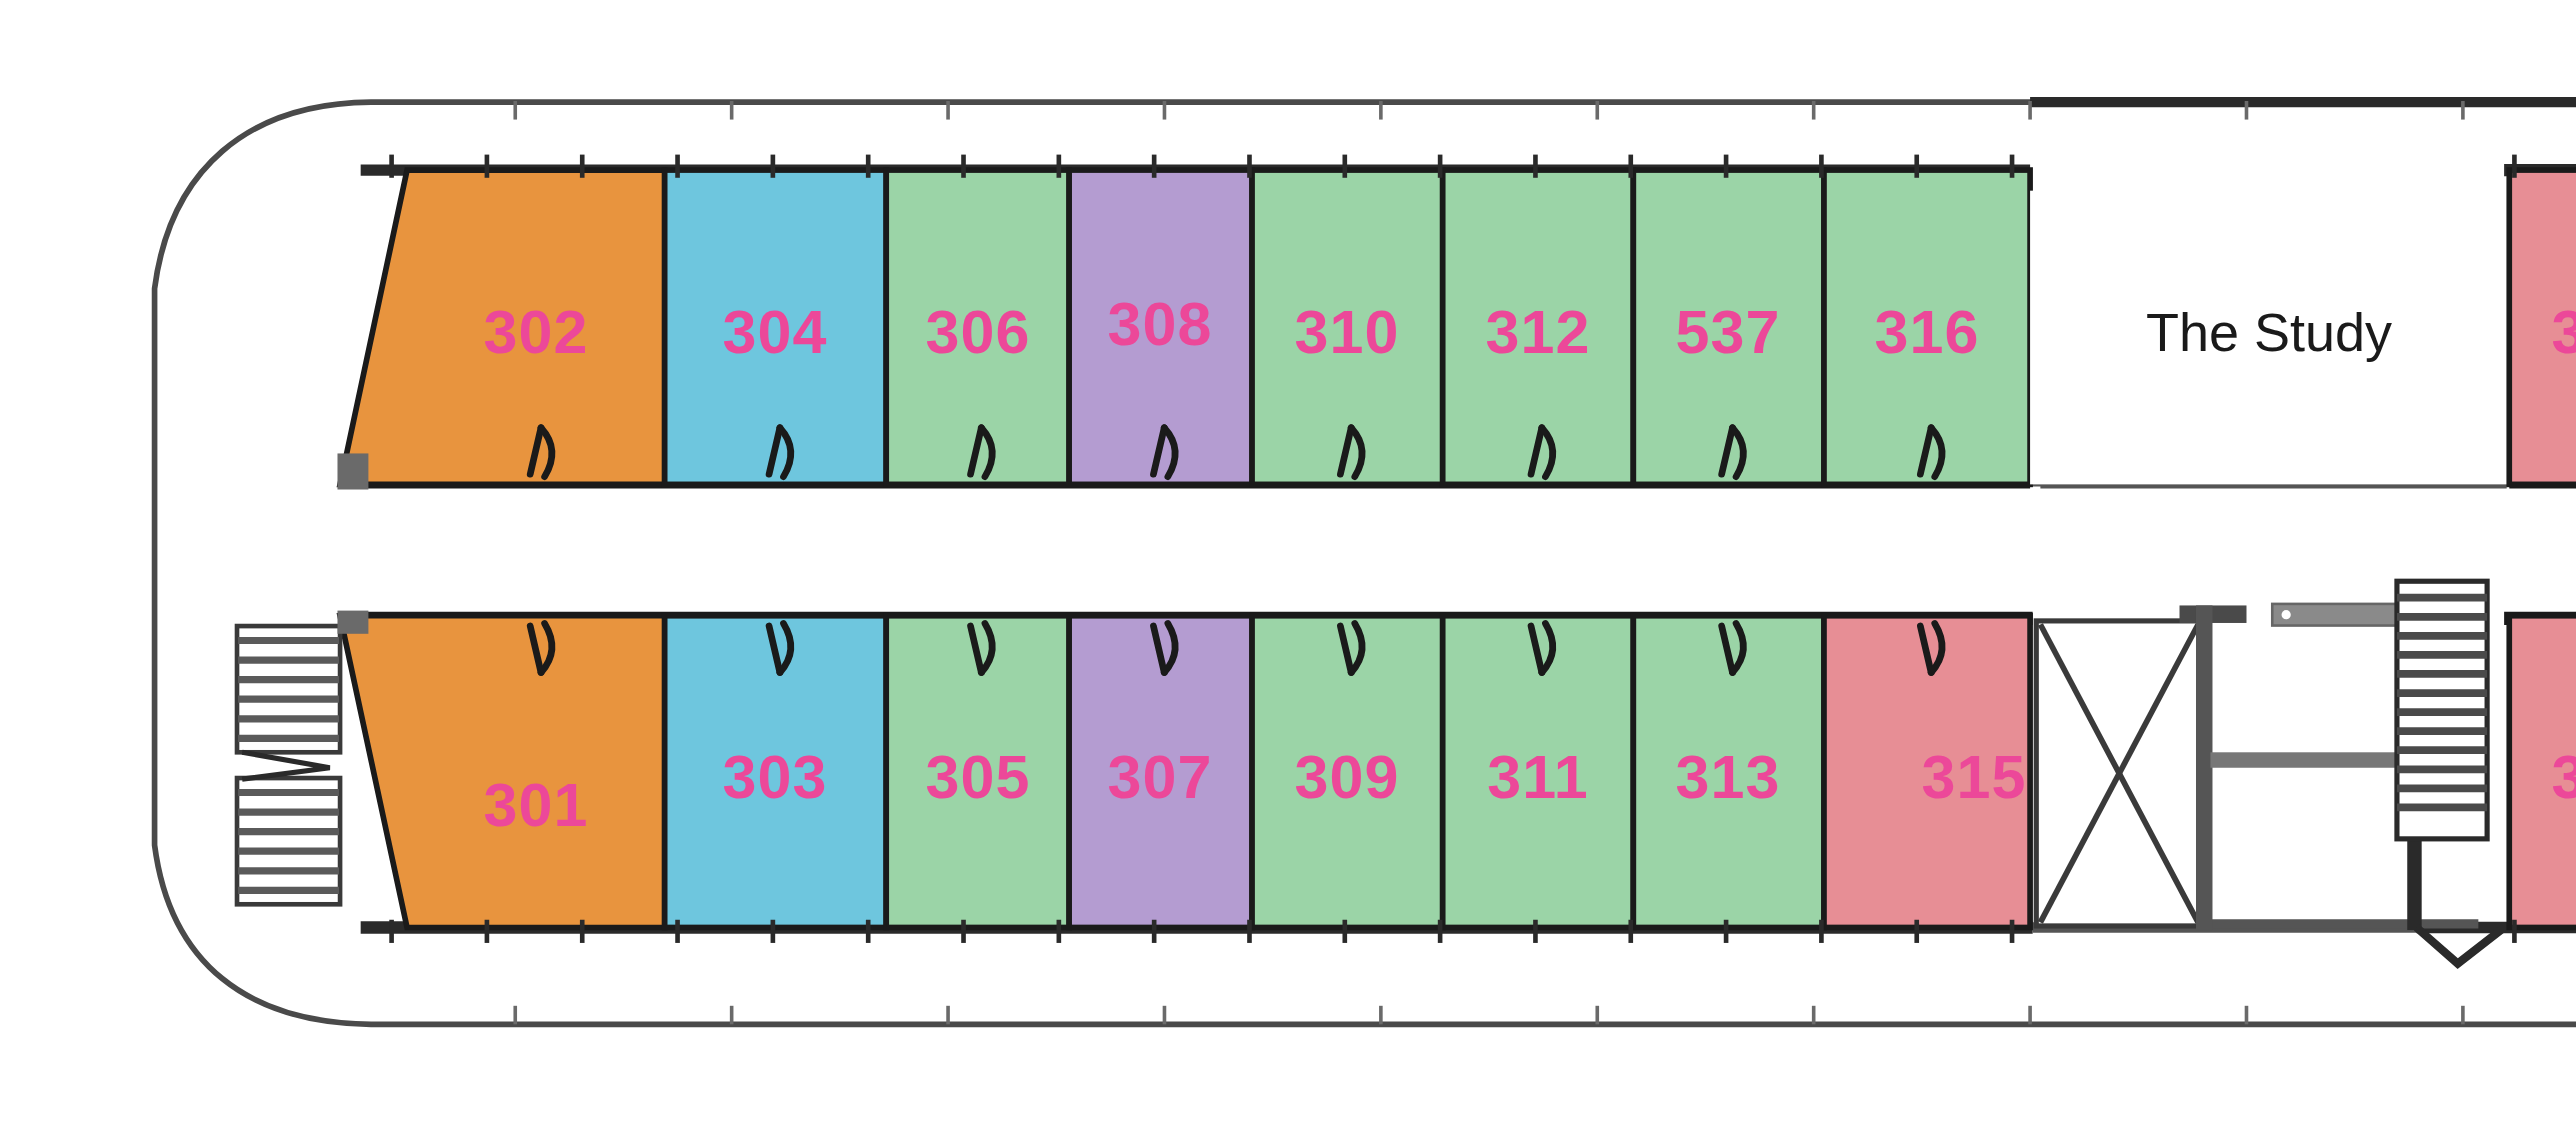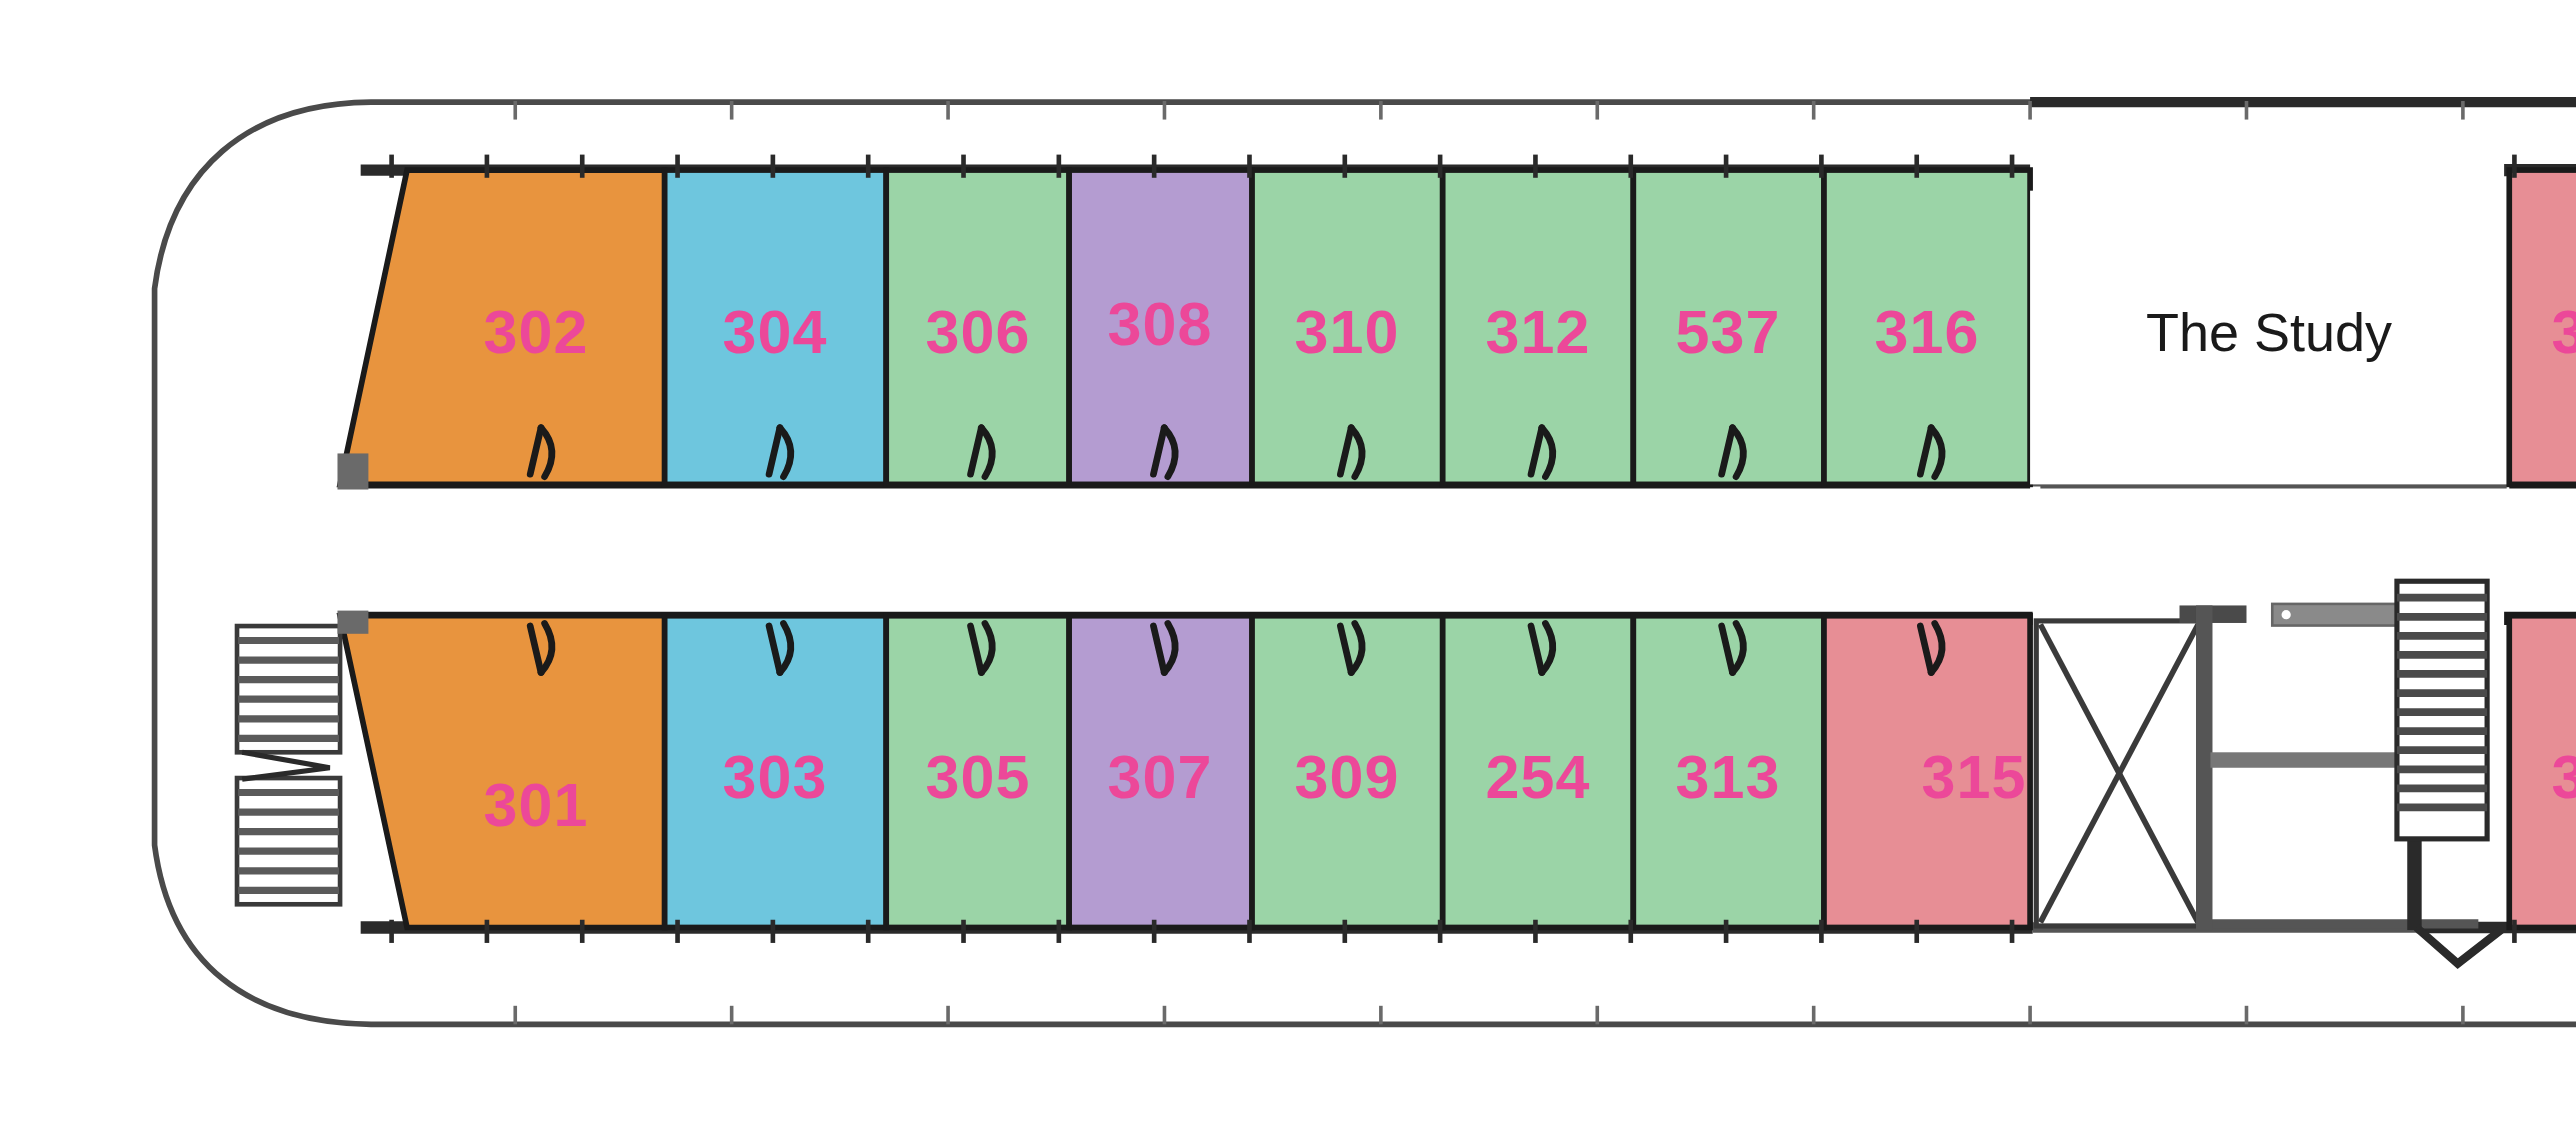--- a/index.html
+++ b/index.html
@@ -449,21 +449,21 @@
       <div class="cabin-label" style="left: 1347px; top: 332px;">310</div>
       <div class="cabin-label" style="left: 1538px; top: 332px;">312</div>
       <div class="cabin-label" style="left: 1728px; top: 332px;">537</div>
       <div class="cabin-label" style="left: 1927px; top: 332px;">316</div>
       <div class="cabin-label" style="left: 2604px; top: 332px;">322</div>
       <div class="cabin-label" style="left: 536px; top: 777px; margin-top: 28px;">301</div>
       <div class="cabin-label" style="left: 775px; top: 777px;">303</div>
       <div class="cabin-label" style="left: 978px; top: 777px;">305</div>
       <div class="cabin-label" style="left: 1160px; top: 777px;">307</div>
       <div class="cabin-label" style="left: 1347px; top: 777px;">309</div>
-      <div class="cabin-label" style="left: 1538px; top: 777px;">254</div>
+      <div class="cabin-label" style="left: 1538px; top: 777px;">311</div>
       <div class="cabin-label" style="left: 1728px; top: 777px;">313</div>
       <div class="cabin-label" style="left: 1974px; top: 777px;">315</div>
       <div class="cabin-label" style="left: 2604px; top: 777px;">321</div>
       <div class="room-label" style="left: 2269px; top: 332px;">The Study</div>
     </div>
 
 </div>
 
 
 </body></html>

